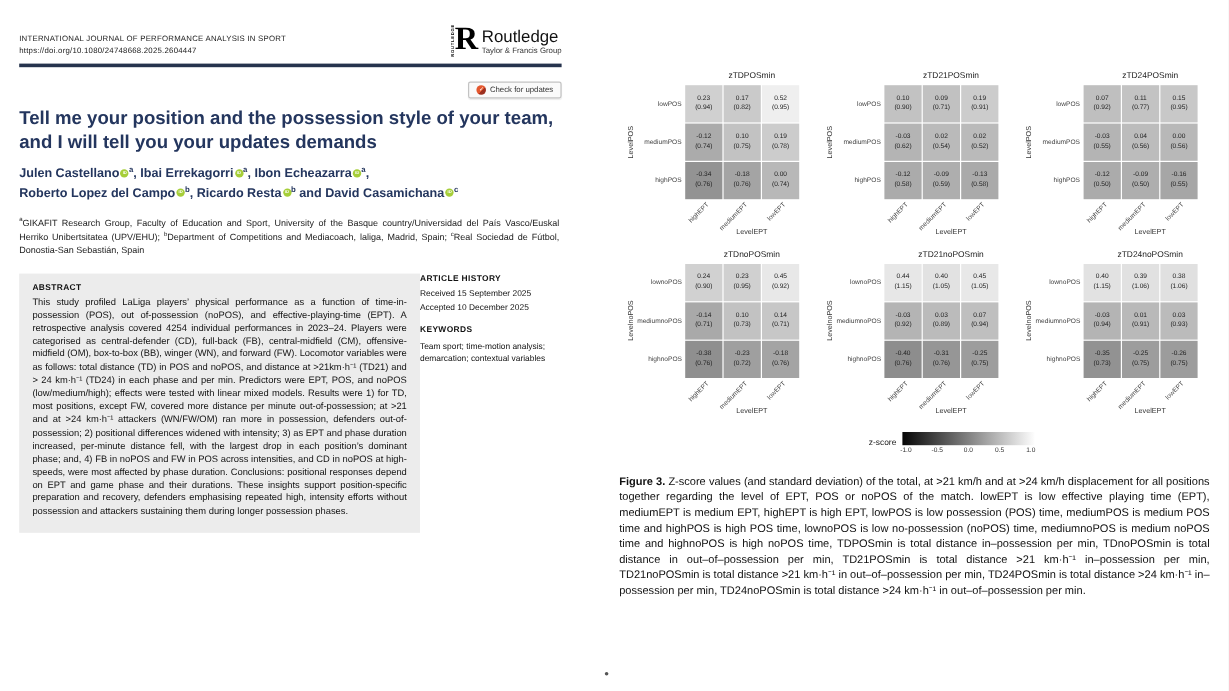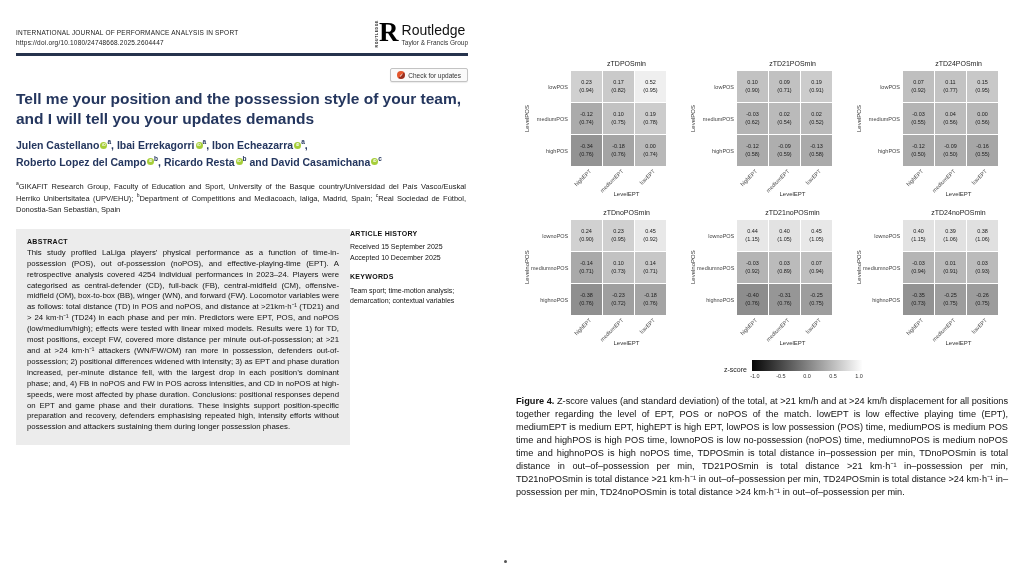--- a/index.html
+++ b/index.html
@@ -492,19 +492,19 @@
         <div class="legend-ticks">
             <span class="legend-tick">-1.0</span>
             <span class="legend-tick">-0.5</span>
             <span class="legend-tick">0.0</span>
             <span class="legend-tick">0.5</span>
             <span class="legend-tick">1.0</span>
           </div>
       </div>
     </div>
     <p class="caption">
-      <b>Figure 4.</b>
+      <b>Figure 3.</b>
       <span>Z-score values (and standard deviation) of the total, at &gt;21 km/h and at &gt;24 km/h displacement for all positions together regarding the level of EPT, POS or noPOS of the match. lowEPT is low effective playing time (EPT), mediumEPT is medium EPT, highEPT is high EPT, lowPOS is low possession (POS) time, mediumPOS is medium POS time and highPOS is high POS time, lownoPOS is low no-possession (noPOS) time, mediumnoPOS is medium noPOS time and highnoPOS is high noPOS time, TDPOSmin is total distance in–possession per min, TDnoPOSmin is total distance in out–of–possession per min, TD21POSmin is total distance &gt;21 km·h⁻¹ in–possession per min, TD21noPOSmin is total distance &gt;21 km·h⁻¹ in out–of–possession per min, TD24POSmin is total distance &gt;24 km·h⁻¹ in–possession per min, TD24noPOSmin is total distance &gt;24 km·h⁻¹ in out–of–possession per min.</span>
     </p>
   </div>
 
   <div class="page-dot"></div>
 </div>
 
 </body></html>

